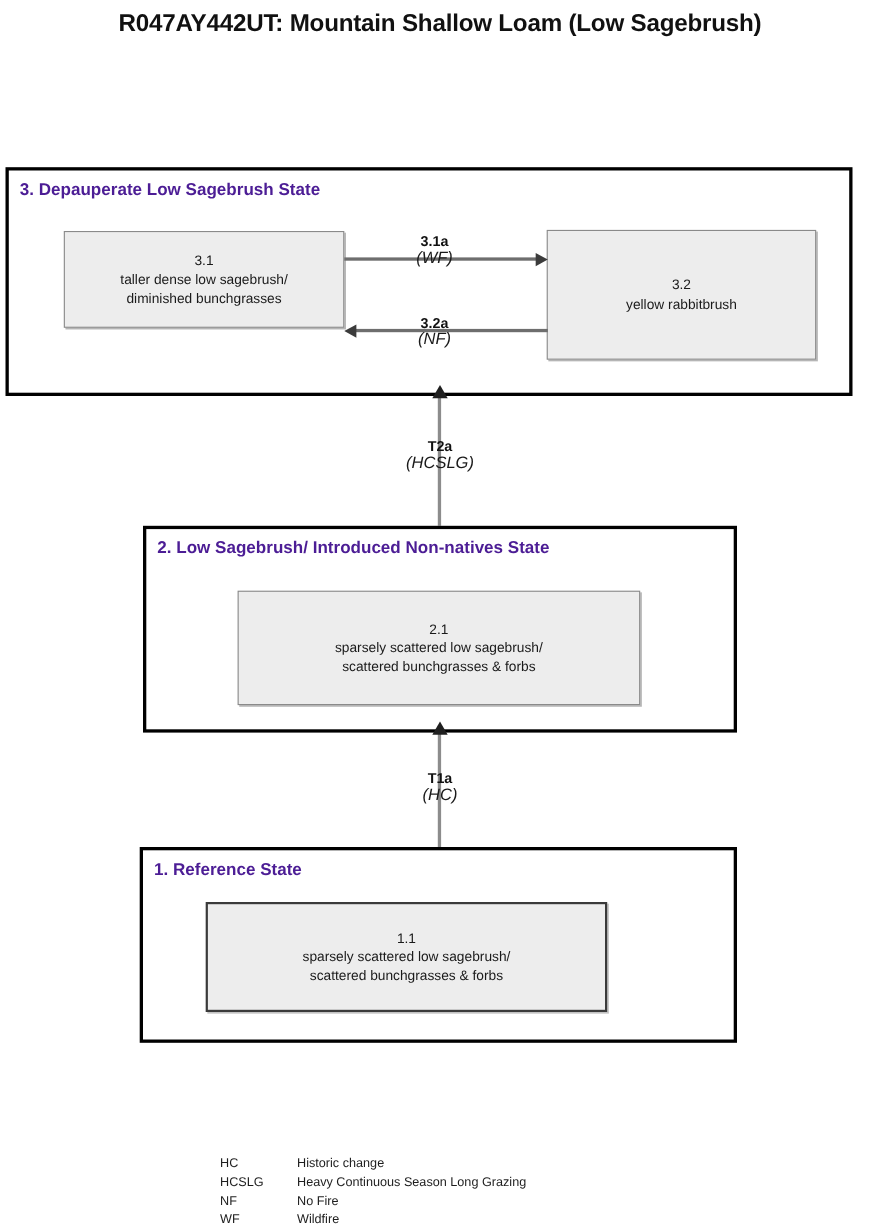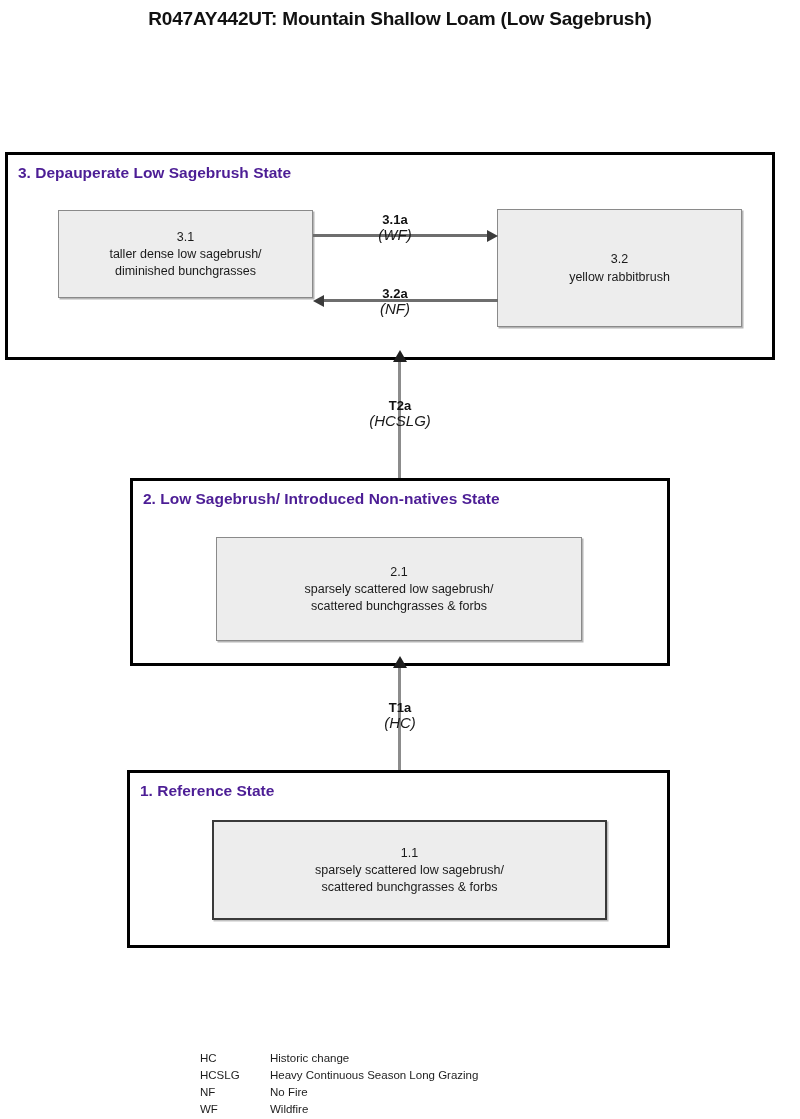--- a/index.html
+++ b/index.html
@@ -16,21 +16,21 @@
     overflow: hidden;
   }
 
   
   .title {
     position: absolute;
     top: 8px;
     left: 0;
     width: 800px;
     text-align: center;
-    font-size: 19px;
+    font-size: 22px;
     font-weight: bold;
     letter-spacing: -0.2px;
     color: #111111;
   }
 
   
   .state-box {
     position: absolute;
     background: #ffffff;
     border: 3px solid #000000;
@@ -65,21 +65,21 @@
     color: #1a1a1a;
   }
   .phase-box.thin  { border: 1.6px solid #8a8a8a; box-shadow: 1.5px 1.5px 0 rgba(120,120,120,0.55); }
   .phase-box.thick { border: 2.2px solid #3a3a3a; box-shadow: 1.5px 1.5px 0 rgba(120,120,120,0.45); }
   .phase-id { margin-bottom: 1px; }
   .phase-line { white-space: nowrap; }
 
   #phase31 { left: 58px;  top: 210px; width: 255px; height: 88px; }
   #phase32 { left: 497px; top: 209px; width: 245px; height: 118px; }
   #phase21 { left: 188px; top: 537px; width: 366px; height: 104px; margin-left: 28px; }
-  #phase11 { left: 212px; top: 820px; width: 395px; height: 100px; }
+  #phase11 { left: 187px; top: 820px; width: 365px; height: 100px; }
 
   
   .h-arrow {
     position: absolute;
     height: 3px;
     background: #6e6e6e;
   }
   .h-arrow::after {
     content: "";
     position: absolute;

